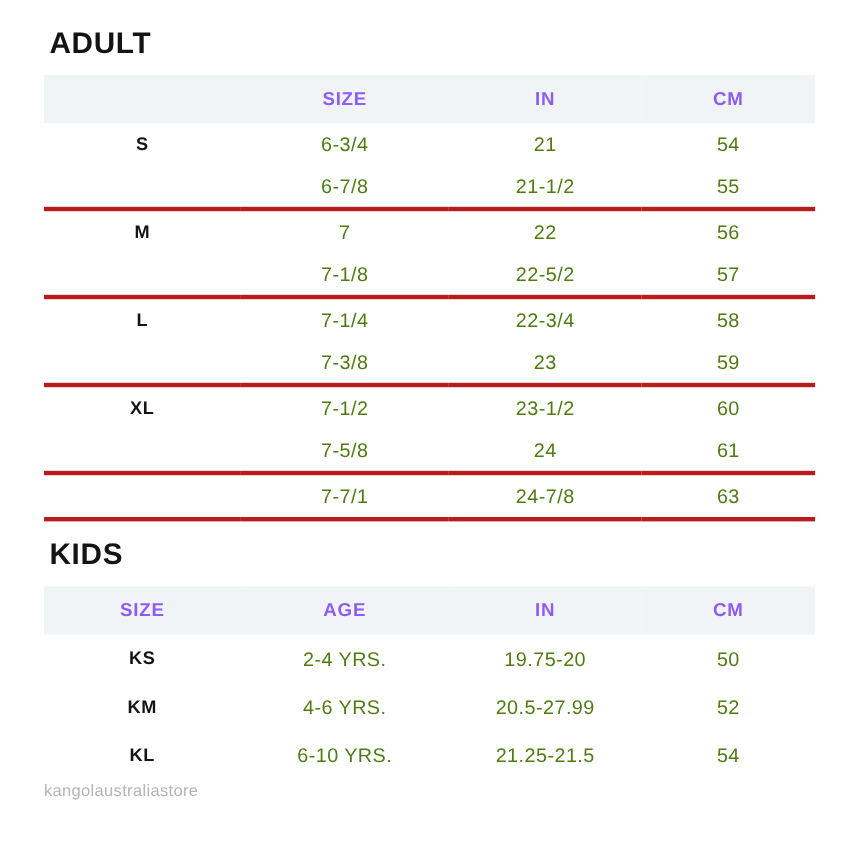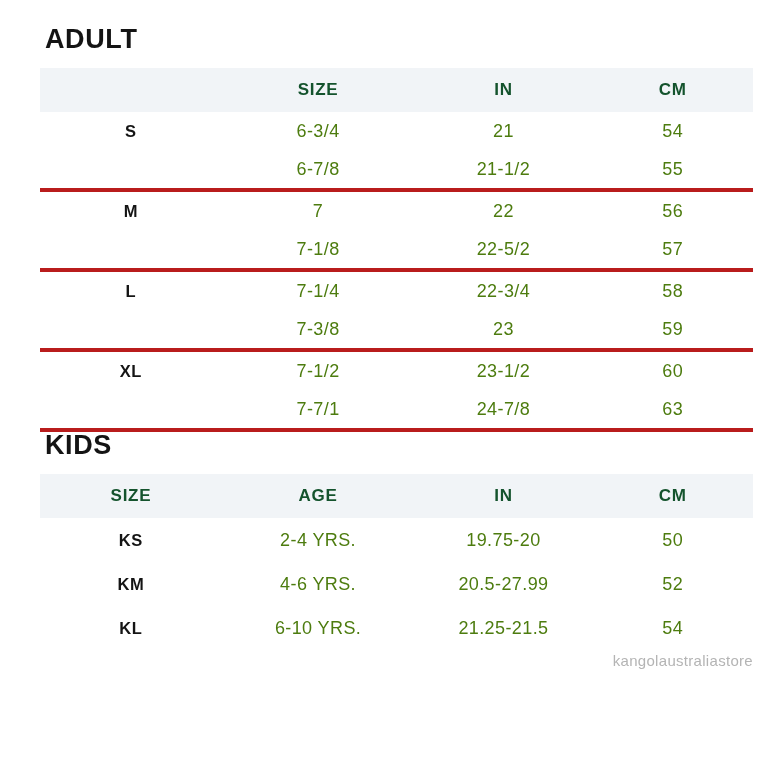--- a/index.html
+++ b/index.html
@@ -11,50 +11,51 @@
     width: 773px;
     height: 773px;
     font-family: "Liberation Sans", "DejaVu Sans", sans-serif;
     color: #141414;
     overflow: hidden;
   }
   .page {
     box-sizing: border-box;
     width: 773px;
     height: 773px;
-    padding: 26px 20px 0 40px;
+    padding: 26px 32px 0 40px;
     overflow: hidden;
   }
   .section-title {
     font-size: 27px;
     line-height: 1;
     font-weight: 800;
     letter-spacing: 0.6px;
     color: #141414;
     margin: 0 0 15px 5px;
   }
   .kids-title {
+    margin-top: 17px;
   }
   table.size-table {
     width: 100%;
     border-collapse: collapse;
     table-layout: fixed;
   }
   col.c0 { width: 25.5%; }
   col.c1 { width: 27%; }
   col.c2 { width: 25%; }
   col.c3 { width: 22.5%; }
   table.size-table thead th {
     background: #f1f4f7;
     height: 44px;
     padding: 0;
     font-size: 17px;
     font-weight: 700;
     letter-spacing: 0.7px;
-    color: #14532d;
+    color: #8b5cf6;
     text-align: center;
     vertical-align: middle;
   }
   table.size-table tbody td {
     height: 38px;
     padding: 0;
     text-align: center;
     vertical-align: middle;
     font-size: 18px;
     font-weight: 300;
@@ -68,21 +69,21 @@
     color: #141414;
   }
   table.size-table tbody tr.group-end td {
     border-bottom: 4px solid #b91c1c;
   }
   table.kids-table tbody td {
     height: 44px;
   }
   .watermark {
     margin-top: 2px;
-    text-align: right;
+    text-align: left;
     font-size: 15px;
     letter-spacing: 0.3px;
     color: #b4b4b4;
   }
 </style>
 </head>
 <body>
 
 <div class="page">
 
@@ -141,20 +142,26 @@
           <td>59</td>
         </tr>
         <tr>
           <td class="lbl">XL</td>
           <td>7-1/2</td>
           <td>23-1/2</td>
           <td>60</td>
         </tr>
         <tr class="group-end">
           <td class="lbl"></td>
+          <td>7-5/8</td>
+          <td>24</td>
+          <td>61</td>
+        </tr>
+        <tr class="group-end">
+          <td class="lbl"></td>
           <td>7-7/1</td>
           <td>24-7/8</td>
           <td>63</td>
         </tr>
       </tbody>
     </table>
   </section>
 
   <section>
     <h2 class="section-title kids-title">KIDS</h2>

